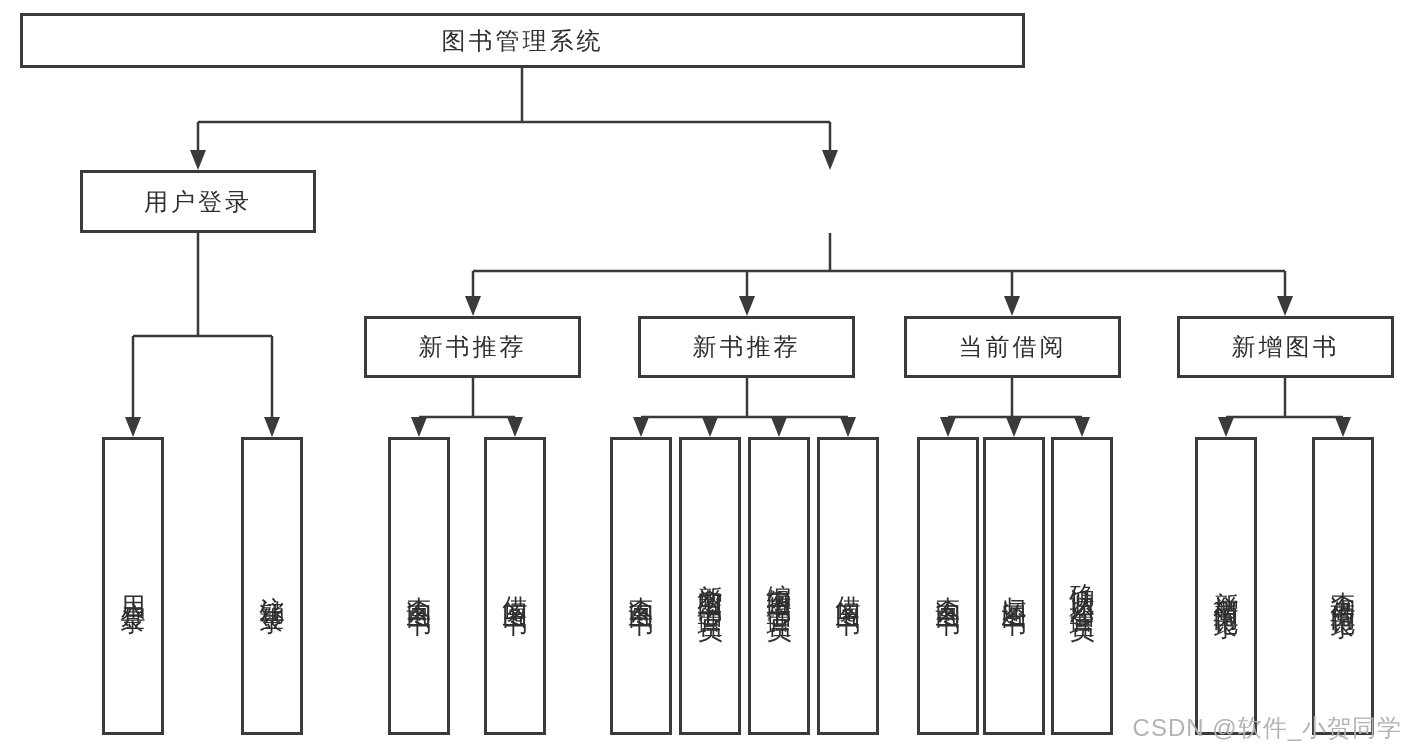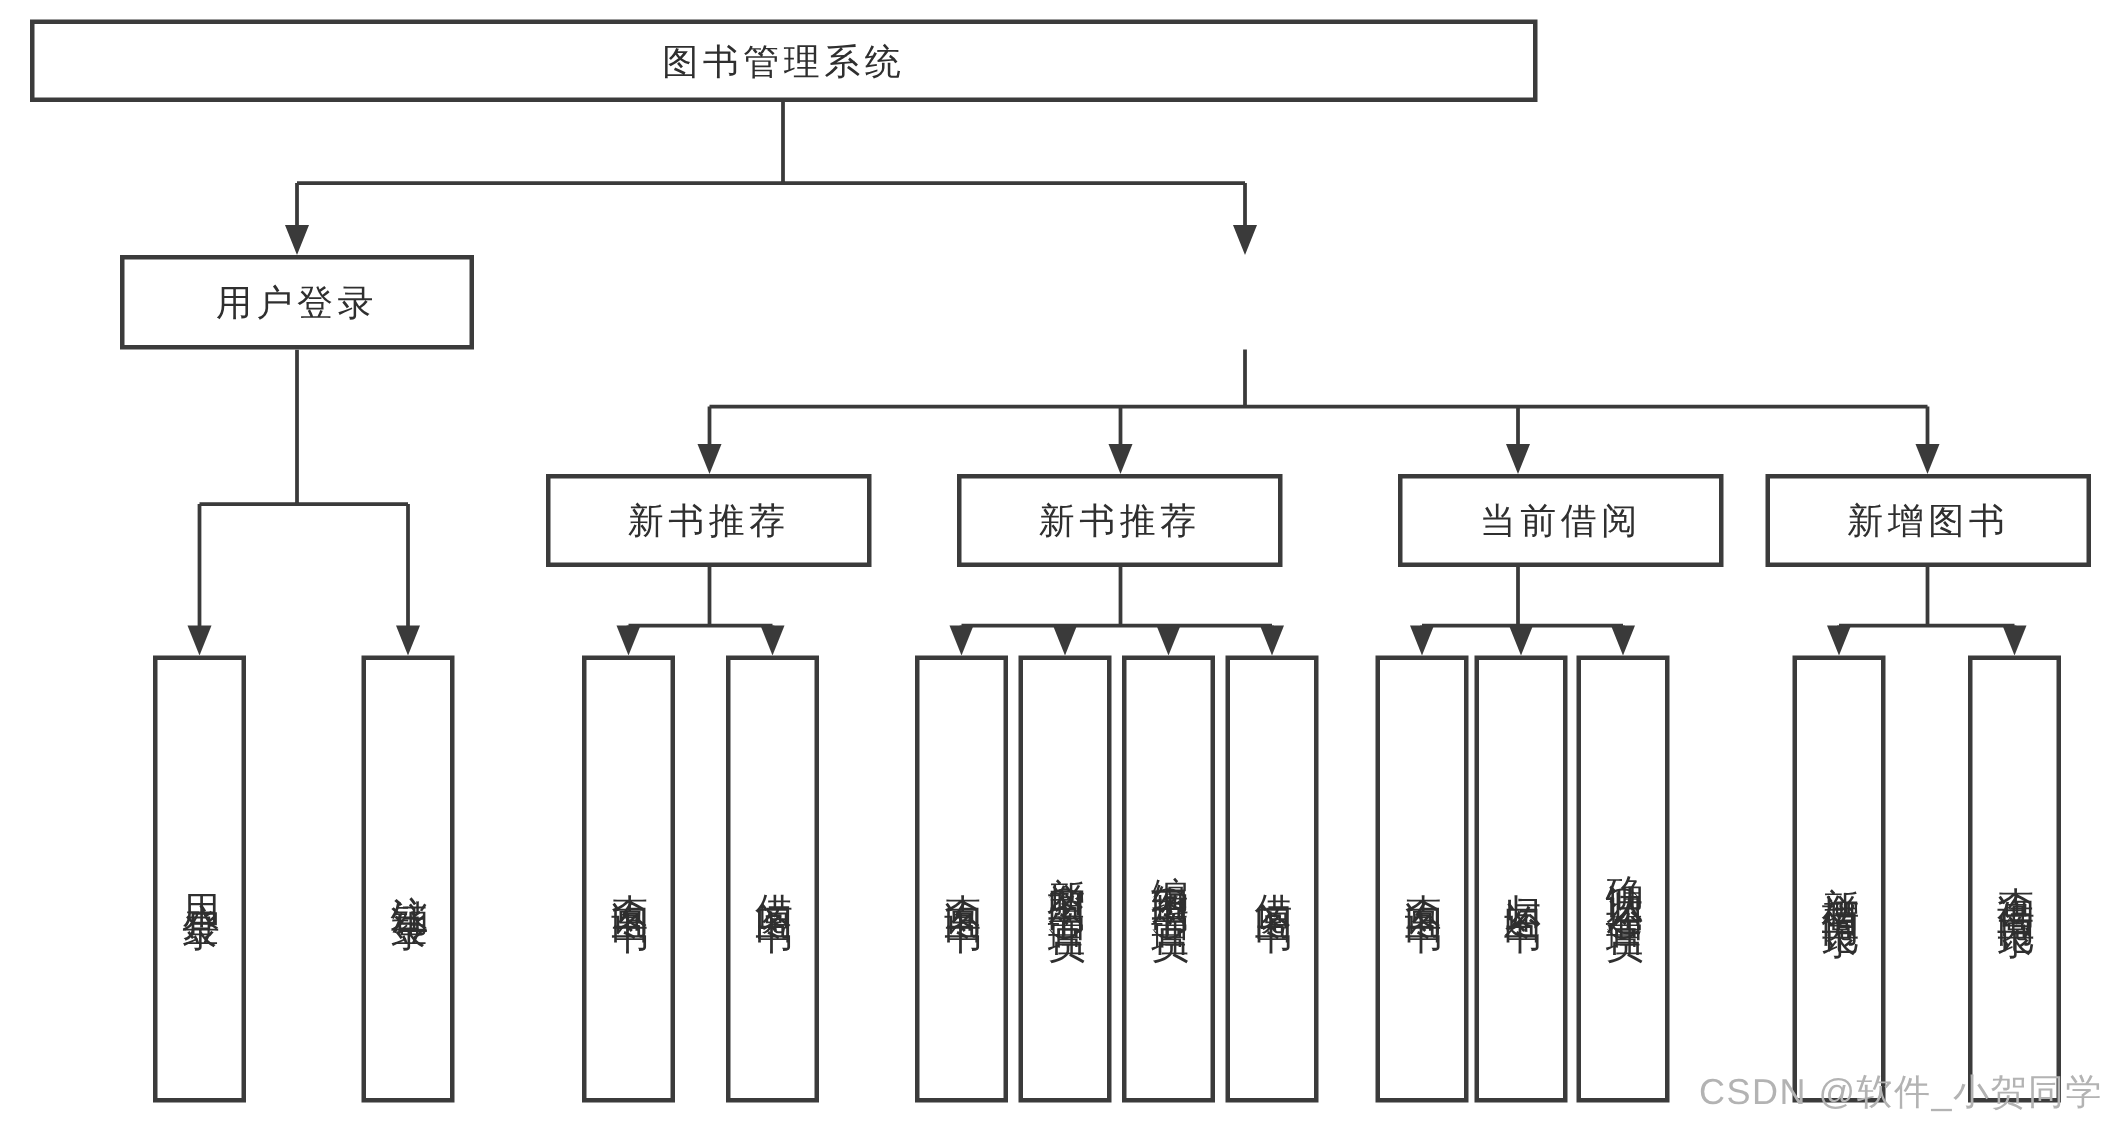--- a/index.html
+++ b/index.html
@@ -66,21 +66,21 @@
   <div class="box h" style="left:80px;top:170px;width:236px;height:63px">
     <span class="lbl">用户登录</span>
   </div>
 
   <div class="box h" style="left:364px;top:316px;width:217px;height:62px">
     <span class="lbl">新书推荐</span>
   </div>
   <div class="box h" style="left:638px;top:316px;width:217px;height:62px">
     <span class="lbl">新书推荐</span>
   </div>
-  <div class="box h" style="left:932px;top:316px;width:217px;height:62px">
+  <div class="box h" style="left:904px;top:316px;width:217px;height:62px">
     <span class="lbl">当前借阅</span>
   </div>
   <div class="box h" style="left:1177px;top:316px;width:217px;height:62px">
     <span class="lbl">新增图书</span>
   </div>
 
   <div class="box v" style="left:102px;top:437px;width:62px;height:298px">
     <span class="lbl">用户登录</span>
   </div>
   <div class="box v" style="left:241px;top:437px;width:62px;height:298px">

